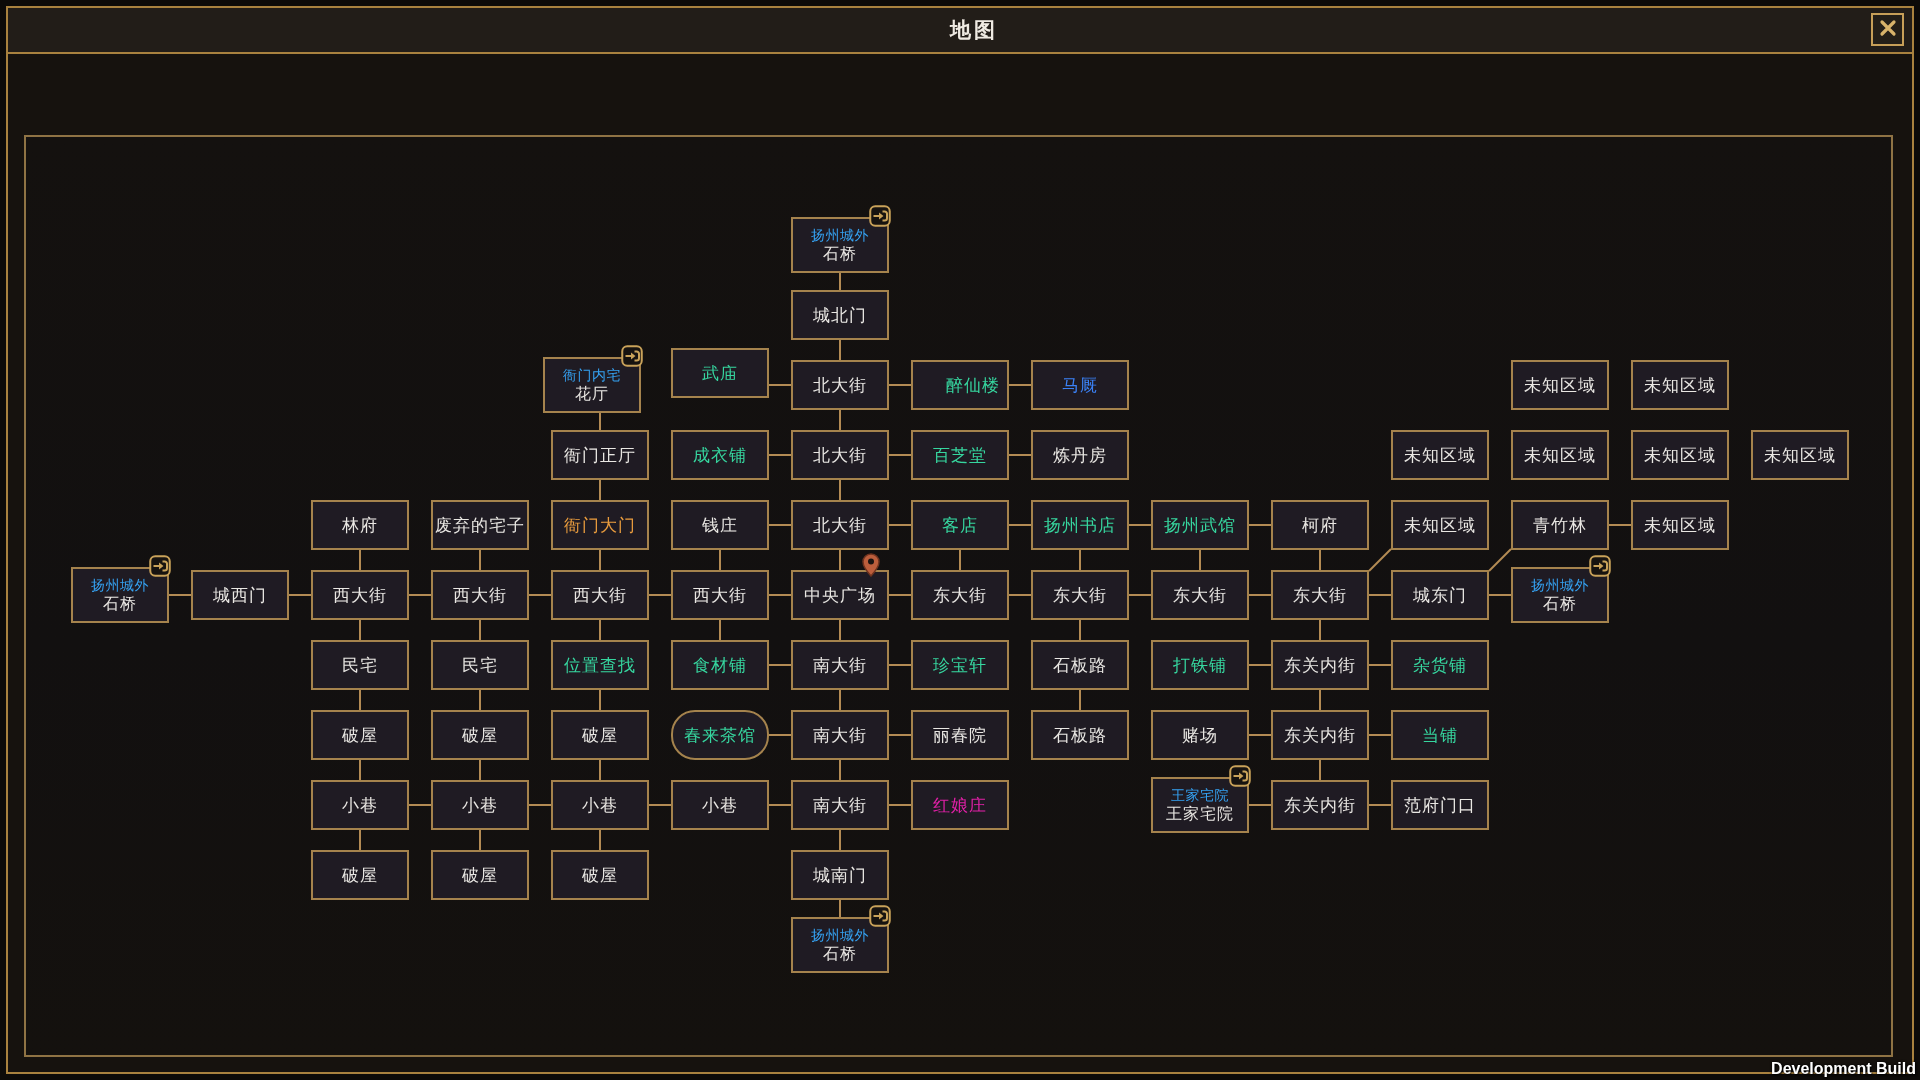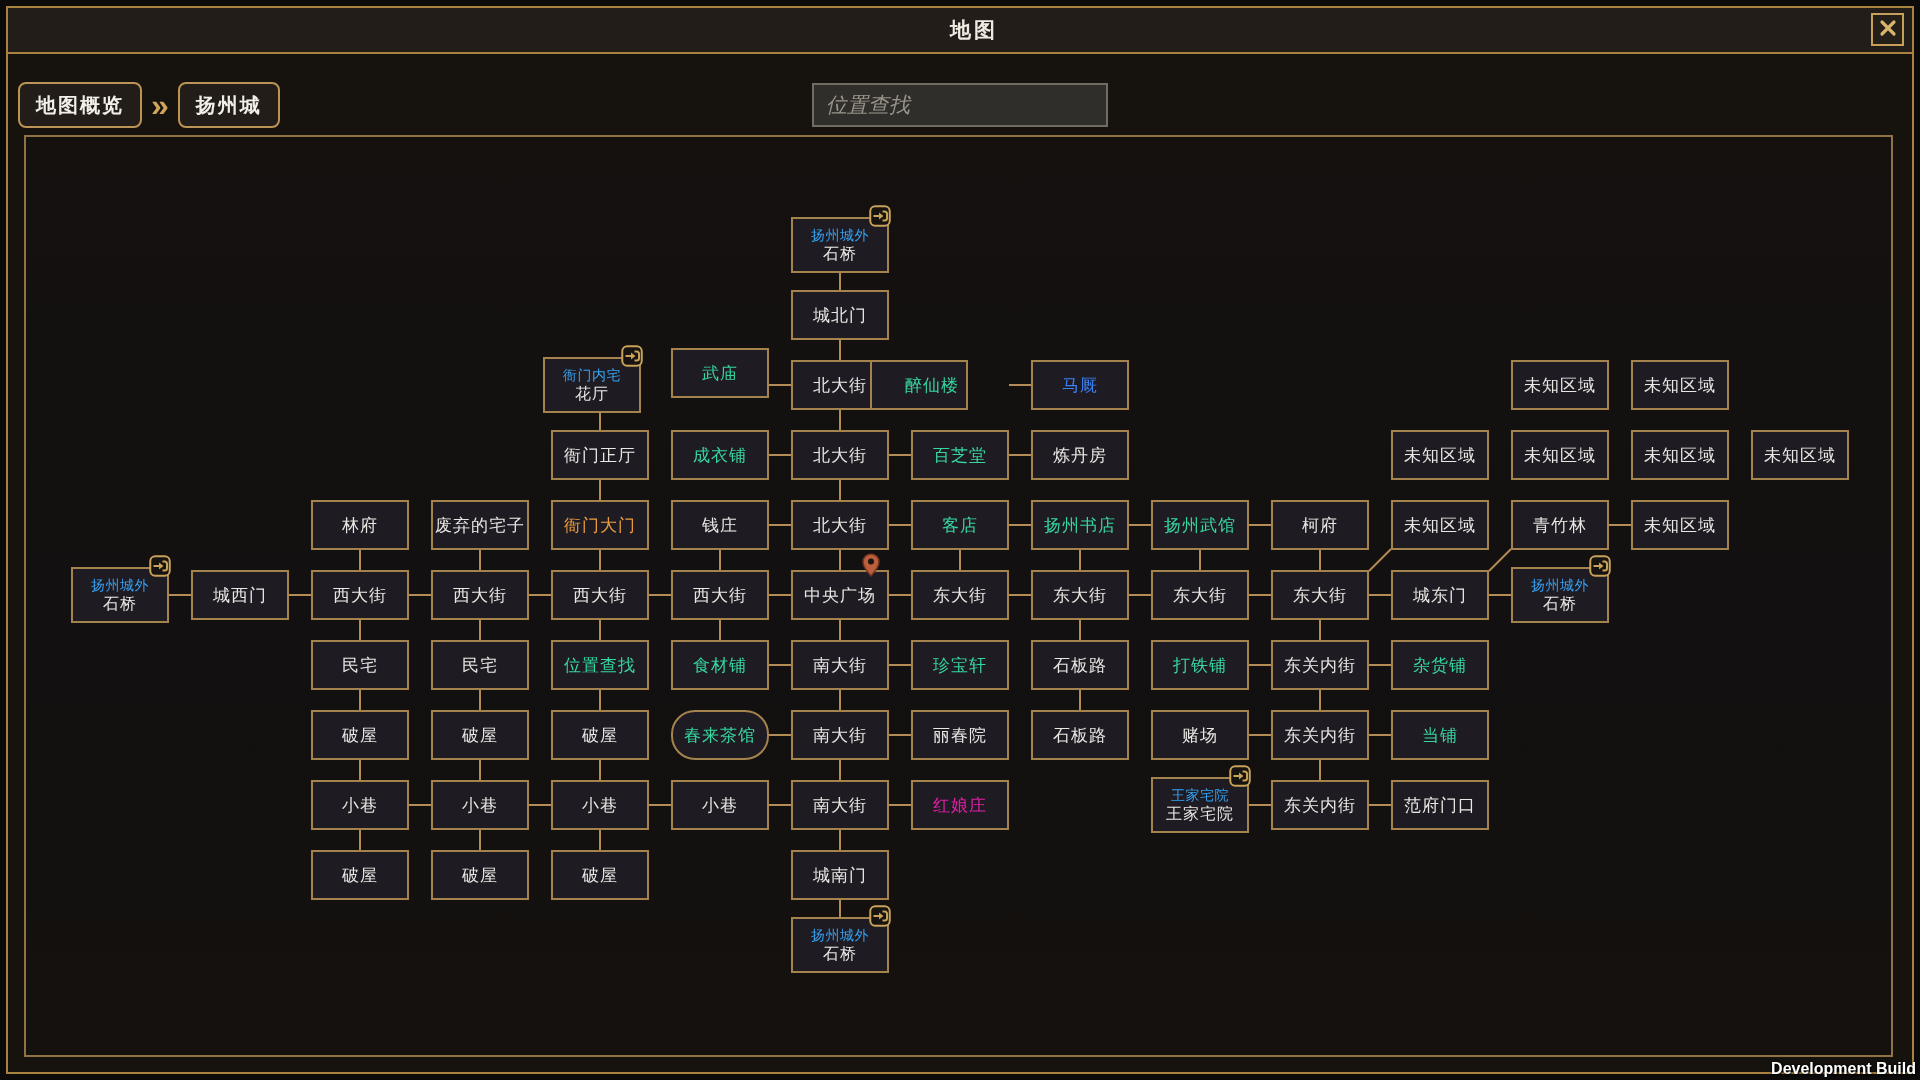--- a/index.html
+++ b/index.html
@@ -44,26 +44,20 @@
 <div class="window">
   <div class="titlebar">
     <span class="title-text">地图</span>
     <button class="close-btn">
       <span>
         <svg width="20" height="20" viewBox="0 0 20 20">
             <path d="M4 4 L16 16 M16 4 L4 16" stroke="#d8b36a" stroke-width="3.2" stroke-linecap="round"></path>
           </svg>
       </span>
     </button>
-  </div>
-  <div class="toolbar">
-    <button class="crumb">地图概览</button>
-    <span class="chev">»</span>
-    <button class="crumb">扬州城</button>
-    <input class="search" placeholder="位置查找" style="">
   </div>
   <div class="map-panel"></div>
 </div>
 
 <svg id="diag-svg" width="1920" height="1080">
     <line x1="1369" y1="571" x2="1391" y2="549" stroke="#b38b54" stroke-width="2"></line>
     <line x1="1489" y1="571" x2="1511" y2="549" stroke="#b38b54" stroke-width="2"></line>
   </svg>
 <div id="map-canvas">
     <div class="edge" style="left: 769px; top: 384px; width: 22px; height: 2px;"></div>
@@ -165,21 +159,21 @@
   <path d="M10 7.5 L14.5 11 L10 14.5 Z" fill="#c9a25a"></path>
   <path d="M13.5 6.5 h2.2 a2.3 2.3 0 0 1 2.3 2.3 v4.4 a2.3 2.3 0 0 1 -2.3 2.3 h-2.2" fill="none" stroke="#c9a25a" stroke-width="2"></path>
 </svg></div>
     </div>
     <div class="node" style="left: 671px; top: 348px; height: 50px;">
       <div class="lbl" style="color: rgb(54, 214, 159);">武庙</div>
     </div>
     <div class="node" style="left: 791px; top: 360px; height: 50px;">
       <div class="lbl">北大街</div>
     </div>
-    <div class="node" style="left: 870px; top: 360px; height: 50px; padding-left: 26px;">
+    <div class="node" style="left: 911px; top: 360px; height: 50px; padding-left: 26px;">
       <div class="lbl" style="color: rgb(54, 214, 159);">醉仙楼</div>
     </div>
     <div class="node" style="left: 1031px; top: 360px; height: 50px;">
       <div class="lbl" style="color: #3b82f6;">马厩</div>
     </div>
     <div class="node" style="left: 1511px; top: 360px; height: 50px;">
       <div class="lbl">未知区域</div>
     </div>
     <div class="node" style="left: 1631px; top: 360px; height: 50px;">
       <div class="lbl">未知区域</div>

